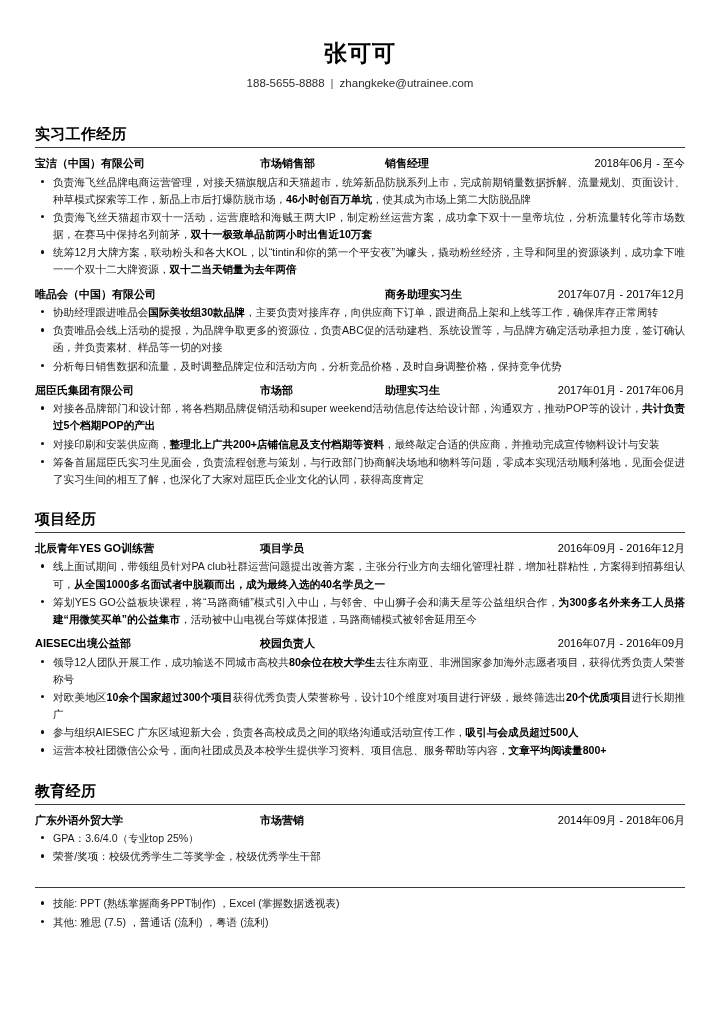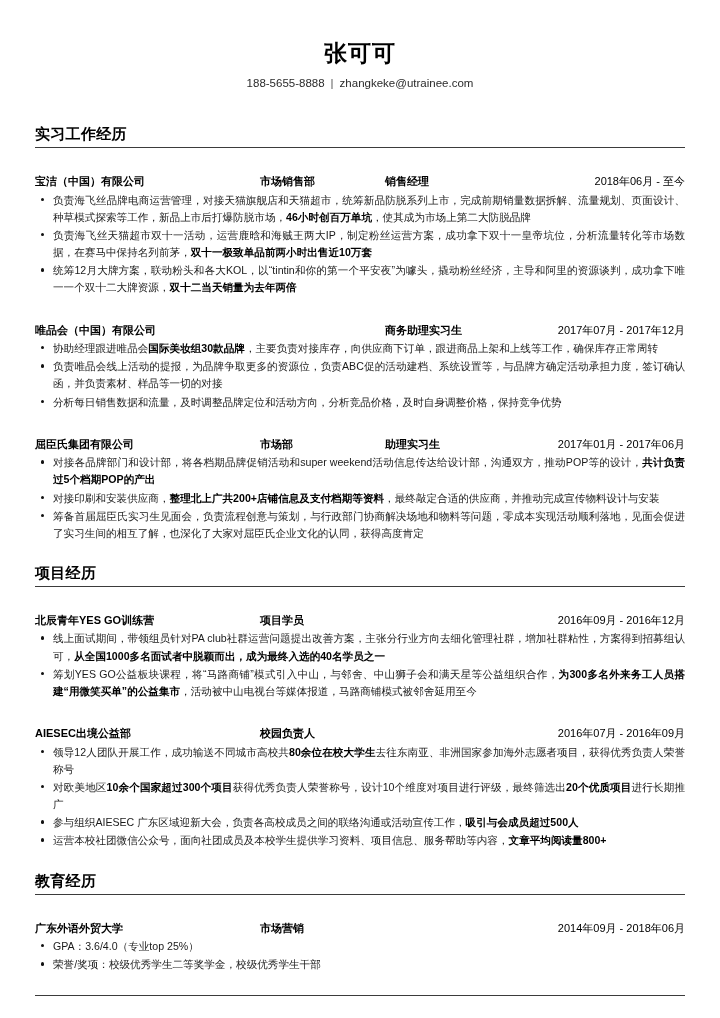--- a/index.html
+++ b/index.html
@@ -61,21 +61,21 @@
     letter-spacing: 0.3px;
     padding-bottom: 3px;
   }
   .section-rule {
     height: 0;
     border-top: 1.4px solid #3b3b3b;
     margin-bottom: 6px;
   }
 
   
-  .entry { margin-top: 25px; }
+  .entry { margin-top: 7px; }
   .entry:first-child { margin-top: 3px; }
 
   .entry-head {
     display: flex;
     align-items: baseline;
     font-size: 11px;
     font-weight: bold;
     color: #000000;
     line-height: 1.5;
     padding-bottom: 1px;

